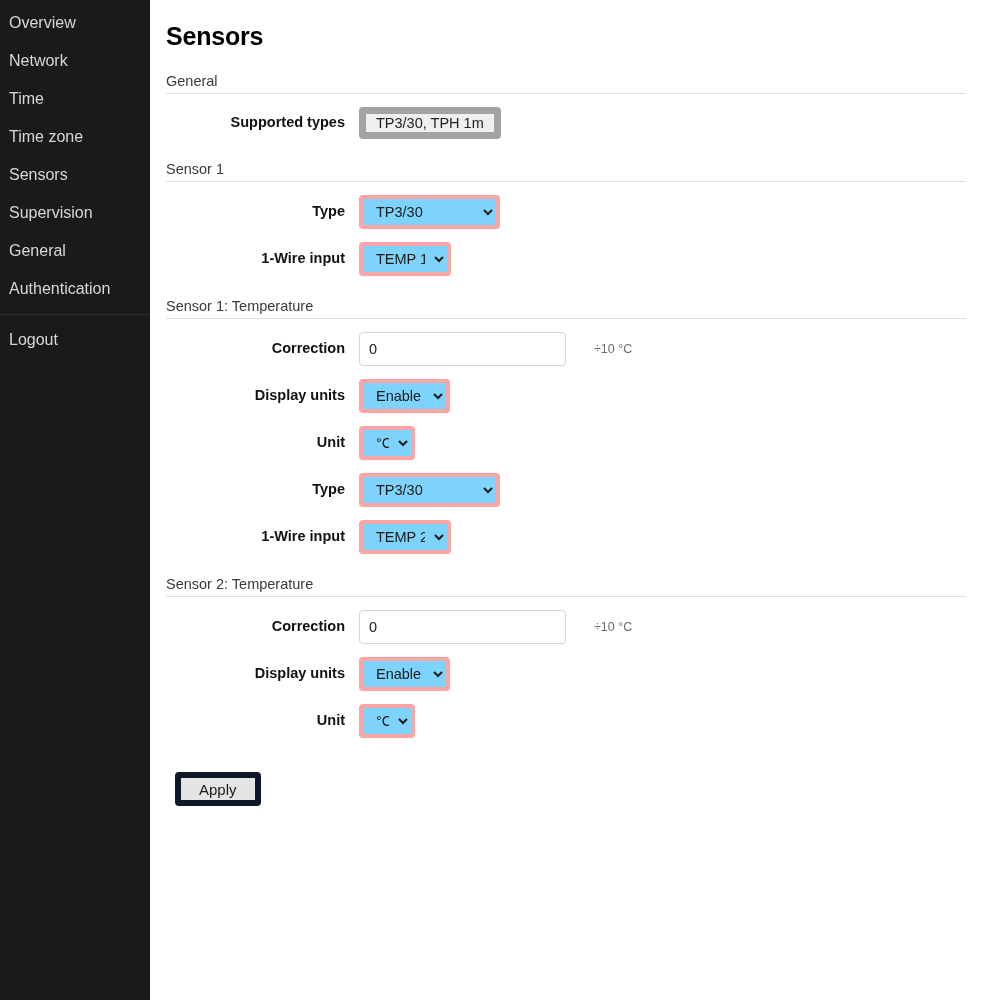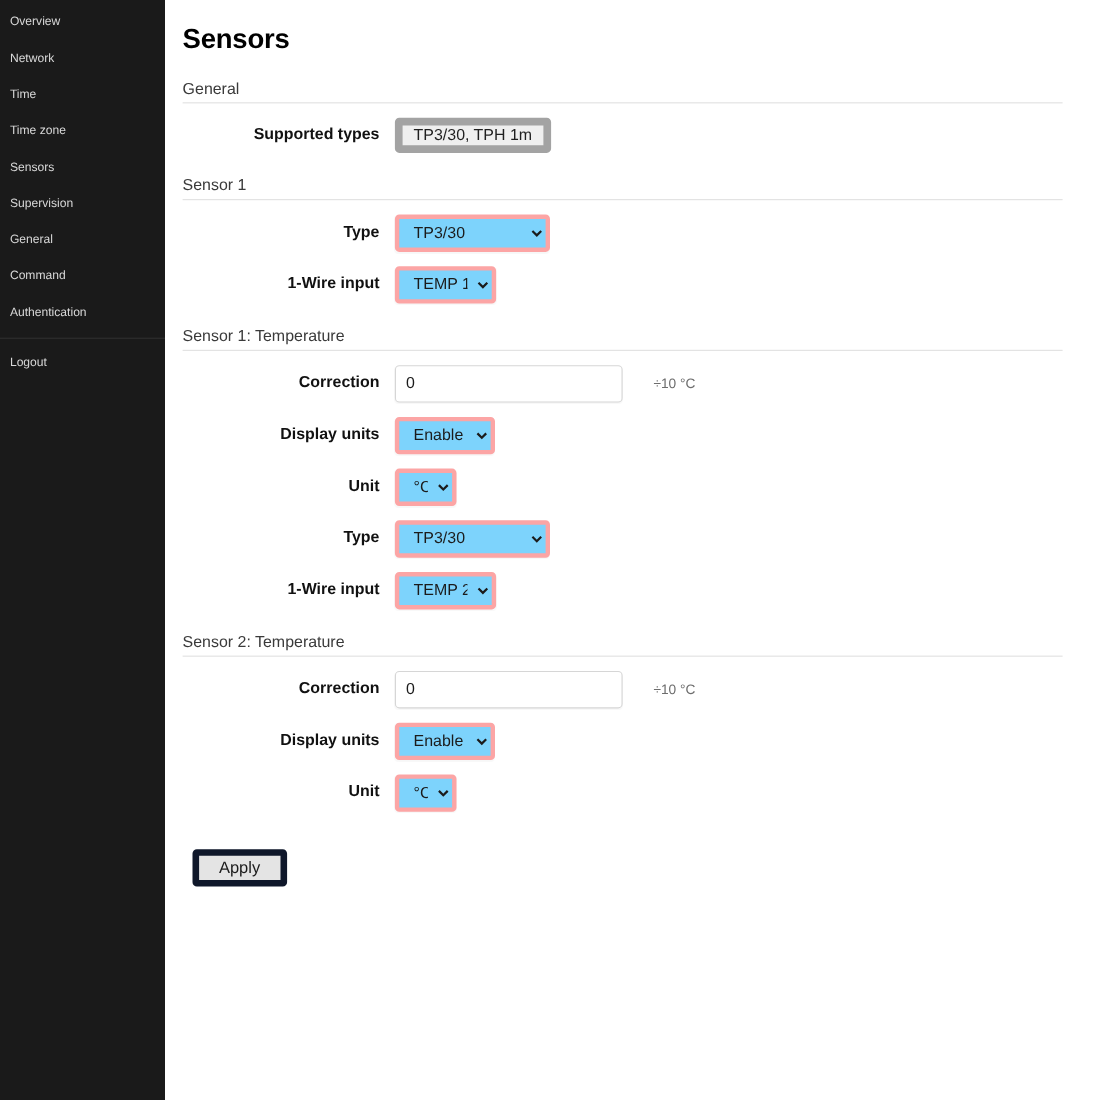--- a/index.html
+++ b/index.html
@@ -26,21 +26,21 @@
     min-width: 150px;
     background: #1a1a1a;
     height: 1000px;
     padding-top: 4px;
     display: flex;
     flex-direction: column;
   }
   .nav-item {
     display: block;
     color: #d8d8d8;
-    font-size: 11px;
+    font-size: 16px;
     line-height: 1;
     padding: 11px 0 11px 9px;
     text-decoration: none;
     cursor: pointer;
     white-space: nowrap;
   }
   .nav-sep {
     height: 1px;
     background: #2e2e2e;
     margin: 6px 0 6px 0;
@@ -165,21 +165,20 @@
 <div class="page">
 
   <nav class="sidebar">
     <a class="nav-item">Overview</a>
     <a class="nav-item">Network</a>
     <a class="nav-item">Time</a>
     <a class="nav-item">Time zone</a>
     <a class="nav-item">Sensors</a>
     <a class="nav-item">Supervision</a>
     <a class="nav-item">General</a>
-    <a class="nav-item">Command</a>
     <a class="nav-item">Authentication</a>
     <div class="nav-sep"></div>
     <a class="nav-item">Logout</a>
   </nav>
 
   <main class="main">
     <div class="content">
 
       <h1 class="page-title">Sensors</h1>
 

